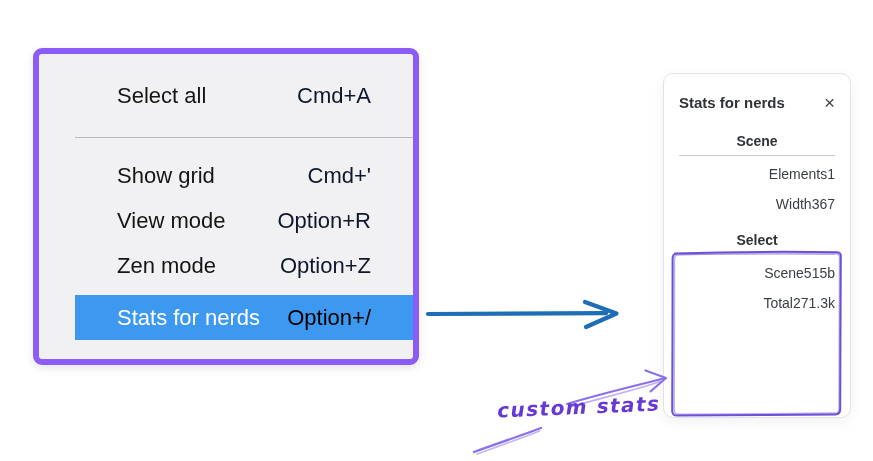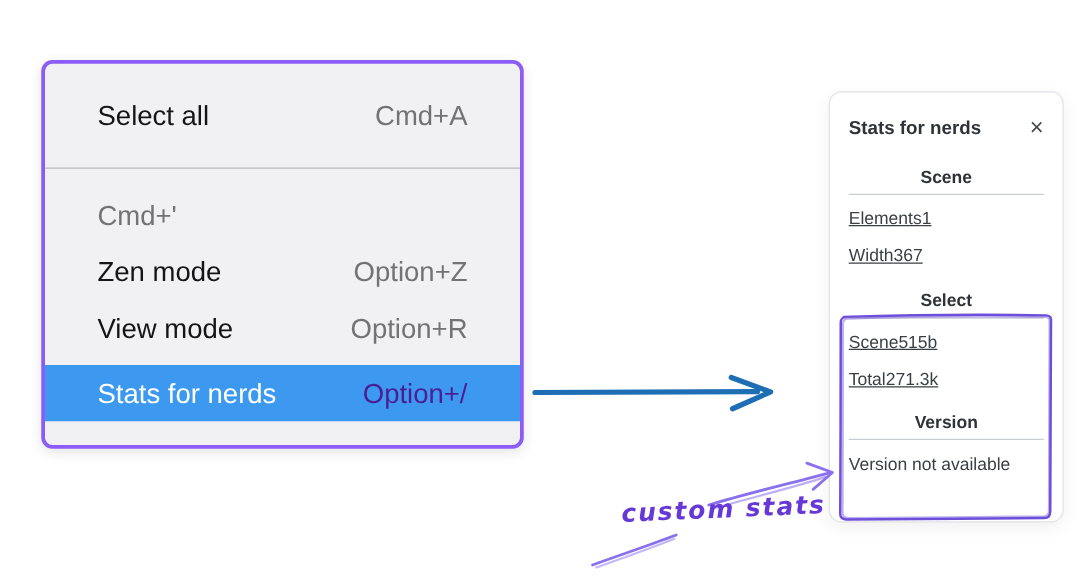--- a/index.html
+++ b/index.html
@@ -4,54 +4,54 @@
 <style>
   html,body{margin:0;padding:0;background:#ffffff;}
   .canvas{
     position:relative;width:873px;height:461px;background:#ffffff;overflow:hidden;
     font-family:"Liberation Sans",sans-serif;
   }
 
   
   .menu{
     position:absolute;left:33px;top:48px;width:386px;box-sizing:border-box;
-    background:#f1f1f3;border:3px solid #8b5cf6;border-radius:9px;
-    box-shadow:0 3px 10px rgba(0,0,0,0.10);overflow:hidden;
+    background:#f1f1f3;border:6px solid #8b5cf6;border-radius:9px;
+    box-shadow:0 3px 10px rgba(0,0,0,0.10);overflow:hidden;padding-left:36px;
   }
   .menu-section-top{padding:19px 0;}
   .menu-section-bottom{padding:15px 0 19px 0;}
   .menu-item{
     display:flex;justify-content:space-between;align-items:center;
     height:45px;padding:0 42px;font-size:22px;color:#151515;cursor:default;
   }
-  .mi-shortcut{color:#737373;}
+  .mi-shortcut{color:#0f172a;}
   .menu-item.highlighted{
     background:#3d99f0;color:#ffffff;margin-top:7px;
   }
-  .menu-item.highlighted .mi-shortcut{color:#4c1d95;}
+  .menu-item.highlighted .mi-shortcut{color:#000000;}
   .menu-divider{height:1px;background:#b9b9bd;}
 
   
   .panel{
     position:absolute;left:663px;top:73px;width:188px;min-height:345px;box-sizing:border-box;
     background:#ffffff;border:1px solid #e2e2e8;border-radius:10px;
     box-shadow:0 4px 14px rgba(0,0,0,0.06);
     padding:20px 15px 14px 15px;font-size:14px;color:#3a3f44;
   }
   .panel-header{display:flex;justify-content:space-between;align-items:center;}
   .panel-title{font-weight:bold;font-size:15px;color:#2f3338;}
   .panel-close{font-size:19px;line-height:14px;color:#44484d;cursor:pointer;font-weight:400;}
   .sec-heading{
     text-align:center;font-weight:bold;font-size:14px;color:#2f3338;
   }
   .sec-heading.scene{margin-top:22px;}
   .sec-heading.storage{margin-top:13px;}
   .sec-heading.version{margin-top:11px;}
   .panel hr{border:none;border-top:1px solid #c9cdd3;margin:6px 0 3px 0;}
-  .stat-row{display:flex;justify-content:flex-start;padding:7px 0;text-decoration:underline;}
+  .stat-row{display:flex;justify-content:flex-end;padding:7px 0;}
   .stat-value{text-align:right;}
   .version-note{padding:8px 0 0 0;white-space:nowrap;}
 
   
   .overlay{position:absolute;left:0;top:0;pointer-events:none;z-index:6;}
   .custom-stats{
     position:absolute;left:497px;top:395px;z-index:7;
     font-family:"DejaVu Sans",sans-serif;font-style:italic;font-weight:bold;
     font-size:20px;letter-spacing:1.5px;color:#6639d6;transform:rotate(-2.5deg);
     white-space:nowrap;
@@ -65,29 +65,30 @@
   <div class="menu">
     <div class="menu-section-top">
       <div class="menu-item">
         <span class="mi-label">Select all</span>
         <span class="mi-shortcut">Cmd+A</span>
       </div>
     </div>
     <div class="menu-divider"></div>
     <div class="menu-section-bottom">
       <div class="menu-item">
+        <span class="mi-label">Show grid</span>
         <span class="mi-shortcut">Cmd+'</span>
+      </div>
+      <div class="menu-item">
+        <span class="mi-label">View mode</span>
+        <span class="mi-shortcut">Option+R</span>
       </div>
       <div class="menu-item">
         <span class="mi-label">Zen mode</span>
         <span class="mi-shortcut">Option+Z</span>
-      </div>
-      <div class="menu-item">
-        <span class="mi-label">View mode</span>
-        <span class="mi-shortcut">Option+R</span>
       </div>
       <div class="menu-item highlighted">
         <span class="mi-label">Stats for nerds</span>
         <span class="mi-shortcut">Option+/</span>
       </div>
     </div>
   </div>
 
   <div class="panel">
     <div class="panel-header">
@@ -114,25 +115,20 @@
       <div class="stat-row">
         <span class="stat-label">Scene</span>
         <span class="stat-value">515b</span>
       </div>
       <div class="stat-row">
         <span class="stat-label">Total</span>
         <span class="stat-value">271.3k</span>
       </div>
     </div>
 
-    <div>
-      <div class="sec-heading version">Version</div>
-      <hr>
-      <div class="version-note">Version not available</div>
-    </div>
   </div>
 
   <svg class="overlay" width="873" height="461" viewBox="0 0 873 461">
 
     <g fill="none" stroke-linecap="round" stroke-linejoin="round">
       <path d="M428 314 L606 313.2" stroke-width="4.2" stroke="#1e6eb5"></path>
       <path d="M585 302 L616.5 313.5 L586 327" stroke-width="4.2" stroke="#1e6eb5"></path>
     </g>
 
     <g fill="none" stroke-linecap="round" stroke-linejoin="round">

